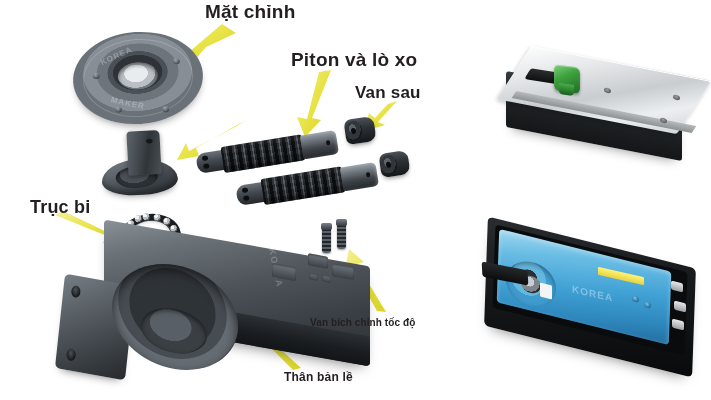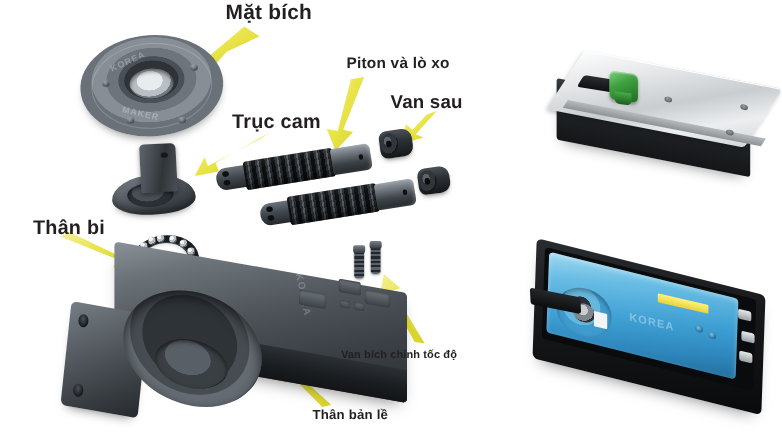--- a/index.html
+++ b/index.html
@@ -15,21 +15,21 @@
   .lbl{
     position:absolute;
     color:#231f20;
     font-family:"Liberation Sans", sans-serif;
     font-weight:700;
     white-space:nowrap;
     letter-spacing:.2px;
     line-height:1;
   }
   .lbl-mat-bich{left:205px;top:2px;font-size:19px;}
-  .lbl-piton{left:291px;top:50px;font-size:14px;margin-left:24px;}
+  .lbl-piton{left:291px;top:50px;font-size:19px;}
   .lbl-van-sau{left:355px;top:84px;font-size:17px;}
   .lbl-truc-cam{left:211px;top:101px;font-size:18px;}
   .lbl-vong-bi{left:30px;top:198px;font-size:18px;}
   .lbl-van-dc{left:310px;top:318px;font-size:10px;font-weight:700;letter-spacing:.1px;}
   .lbl-than{left:284px;top:371px;font-size:12px;}
 
   
   .arrowsvg{position:absolute;left:0;top:0;width:711px;height:400px;pointer-events:none;}
 
   
@@ -462,21 +462,20 @@
     <div class="pb-ylabel"></div>
     <div class="pb-wlabel"></div>
     <div class="pb-emb">KOREA</div>
     <div class="pb-dot" style="left:146px;top:60px"></div>
     <div class="pb-dot" style="left:158px;top:66px"></div>
     <div class="pb-screw" style="left:185px;top:46px"></div>
     <div class="pb-screw" style="left:188px;top:66px"></div>
     <div class="pb-screw" style="left:186px;top:84px"></div>
   </div>
 
-  <div class="lbl lbl-mat-bich">Mặt bích</div>
+  <div class="lbl lbl-mat-bich">Mặt chỉnh</div>
   <div class="lbl lbl-piton">Piton và lò xo</div>
   <div class="lbl lbl-van-sau">Van sau</div>
-  <div class="lbl lbl-truc-cam">Trục cam</div>
-  <div class="lbl lbl-vong-bi">Thân bi</div>
+  <div class="lbl lbl-vong-bi">Trục bi</div>
   <div class="lbl lbl-van-dc">Van bích chỉnh tốc độ</div>
   <div class="lbl lbl-than">Thân bản lề</div>
 
 </div>
 
 </body></html>

